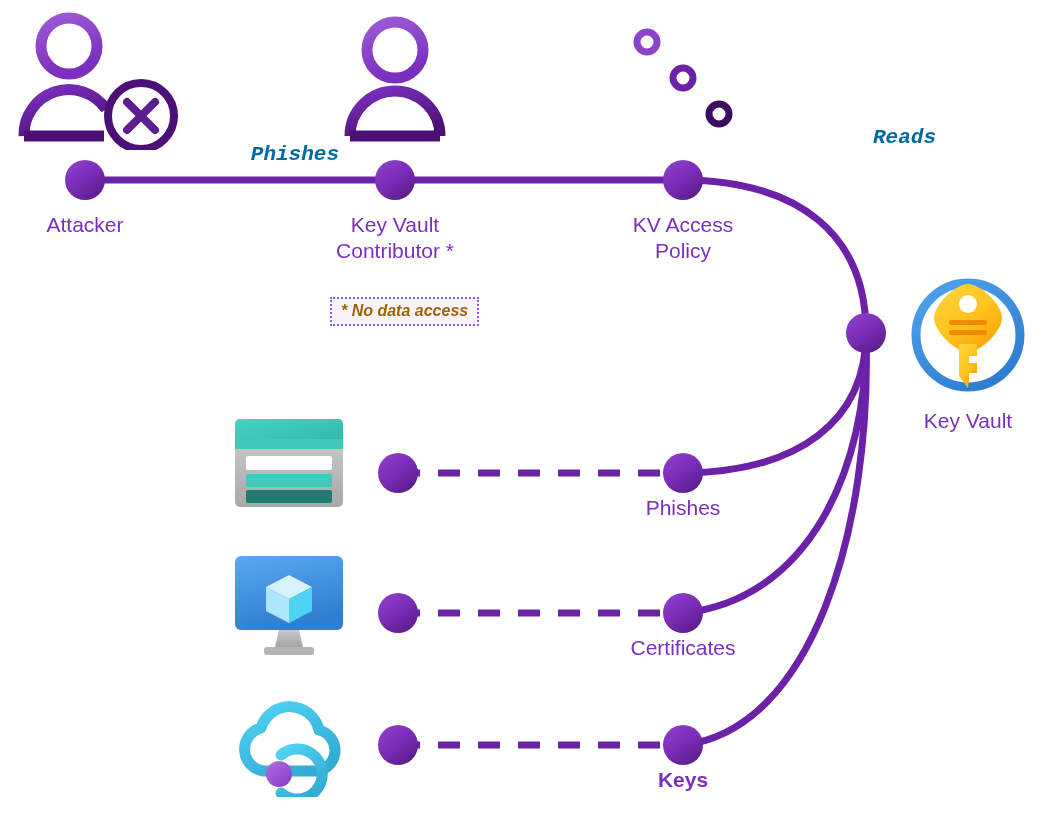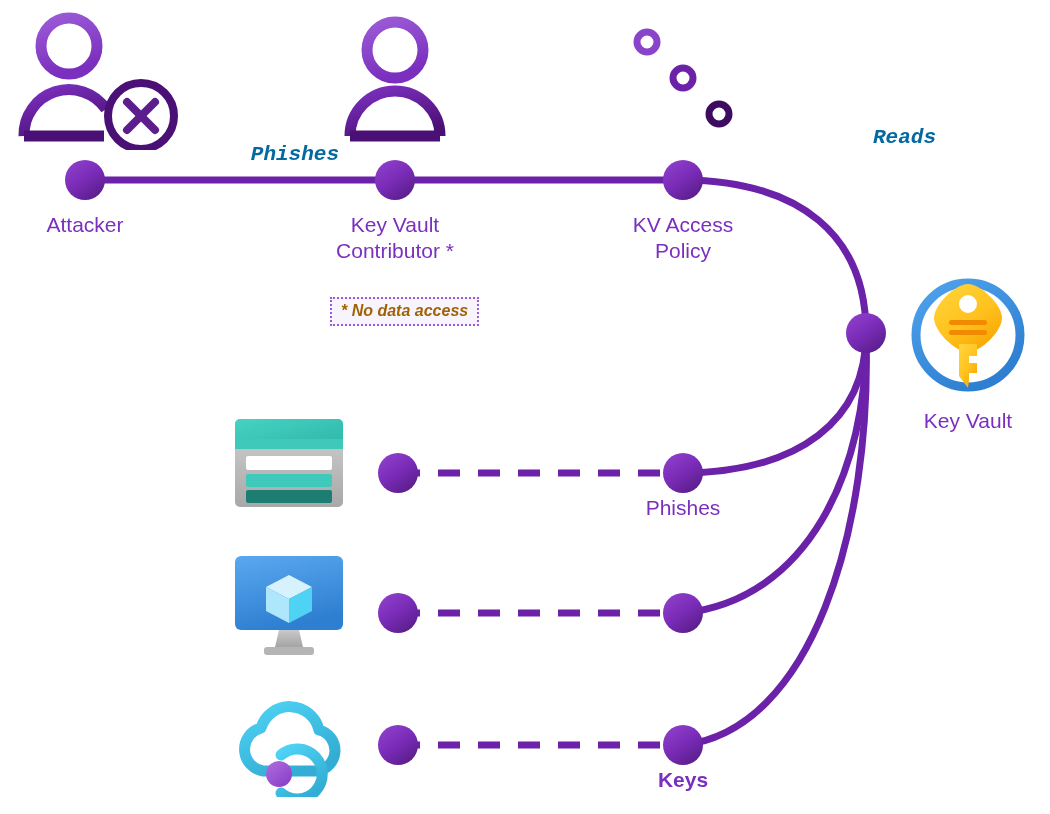--- a/index.html
+++ b/index.html
@@ -275,19 +275,20 @@
 
   <div class="edge-label" style="left:139px; top:143px; width:200px;">Phishes</div>
   <div class="edge-label" style="left:736px; top:126px; width:200px;">Reads</div>
 
   <div class="node-label" style="left:-15px; top:212px; width:200px;">Attacker</div>
   <div class="node-label" style="left:295px; top:212px; width:200px;">Key Vault
 Contributor *</div>
   <div class="node-label" style="left:583px; top:212px; width:200px;">KV Access
 Policy</div>
   <div class="node-label" style="left:583px; top:495px; width:200px;">Phishes</div>
+  <div class="node-label" style="left:583px; top:635px; width:200px;">Certificates</div>
   <div class="node-label" style="left:583px; top:767px; width:200px;font-weight:bold;">Keys</div>
 
   <div class="node-label" style="left:868px; top:408px; width:200px;">Key Vault</div>
 
   <div class="note-box" style="left:330px; top:297px;">* No data access</div>
 
 </div>
 
 </body></html>

